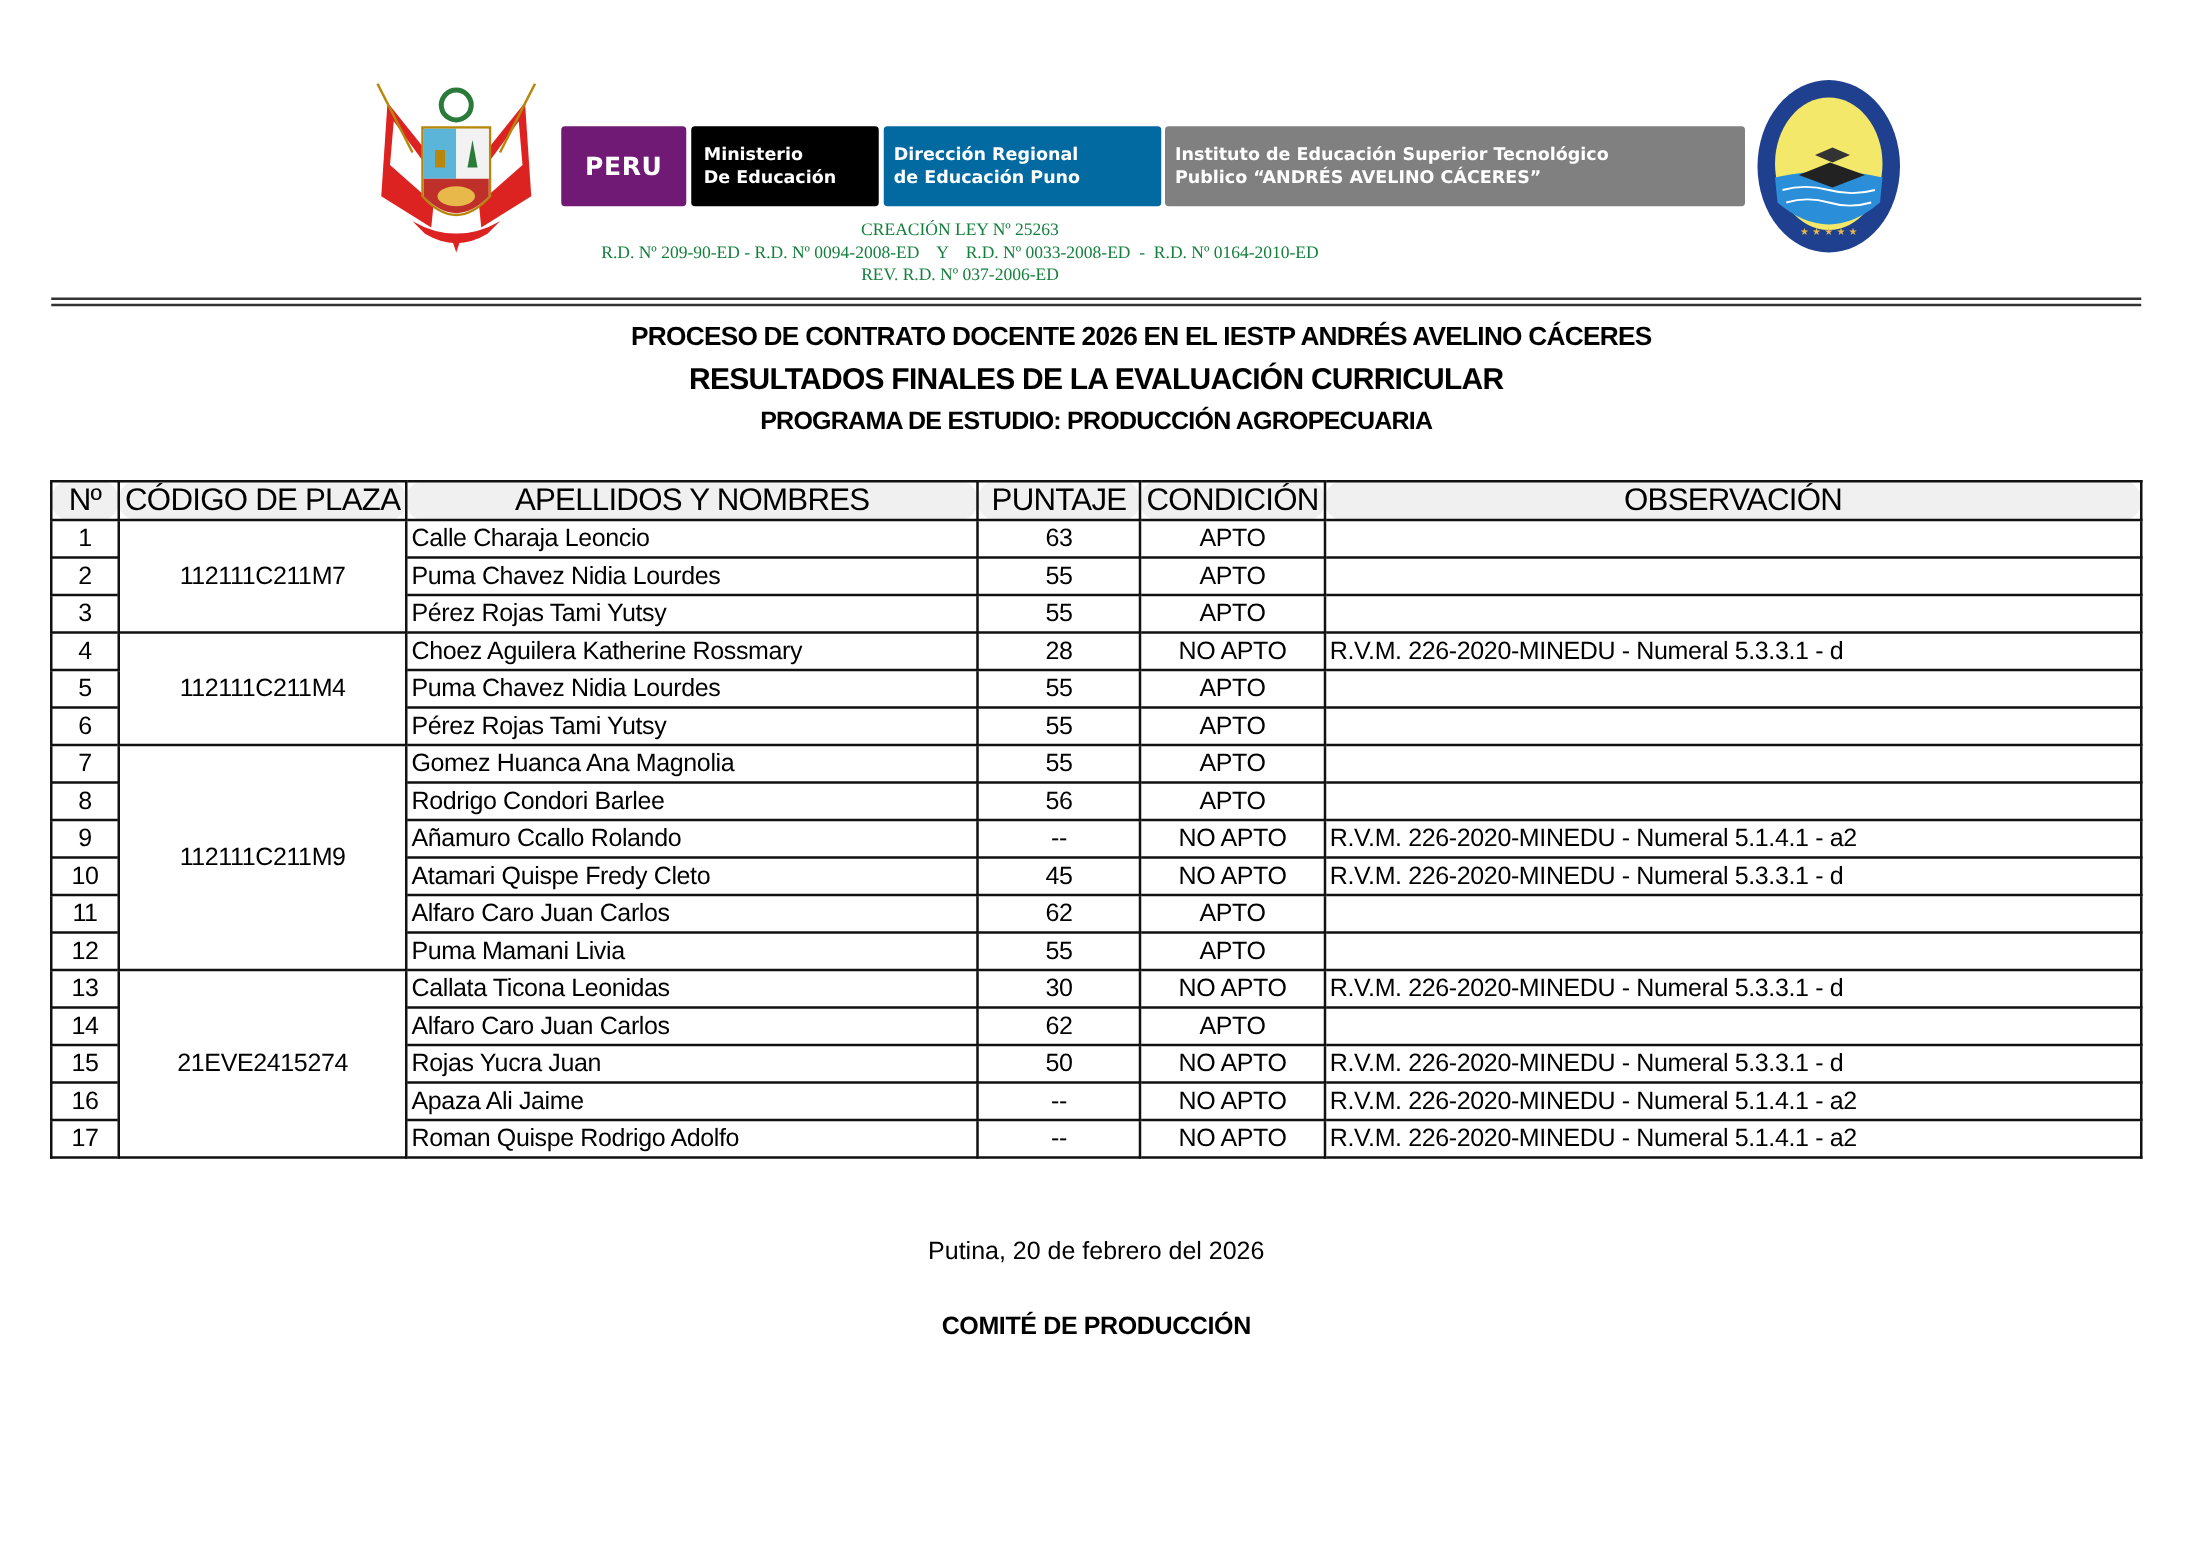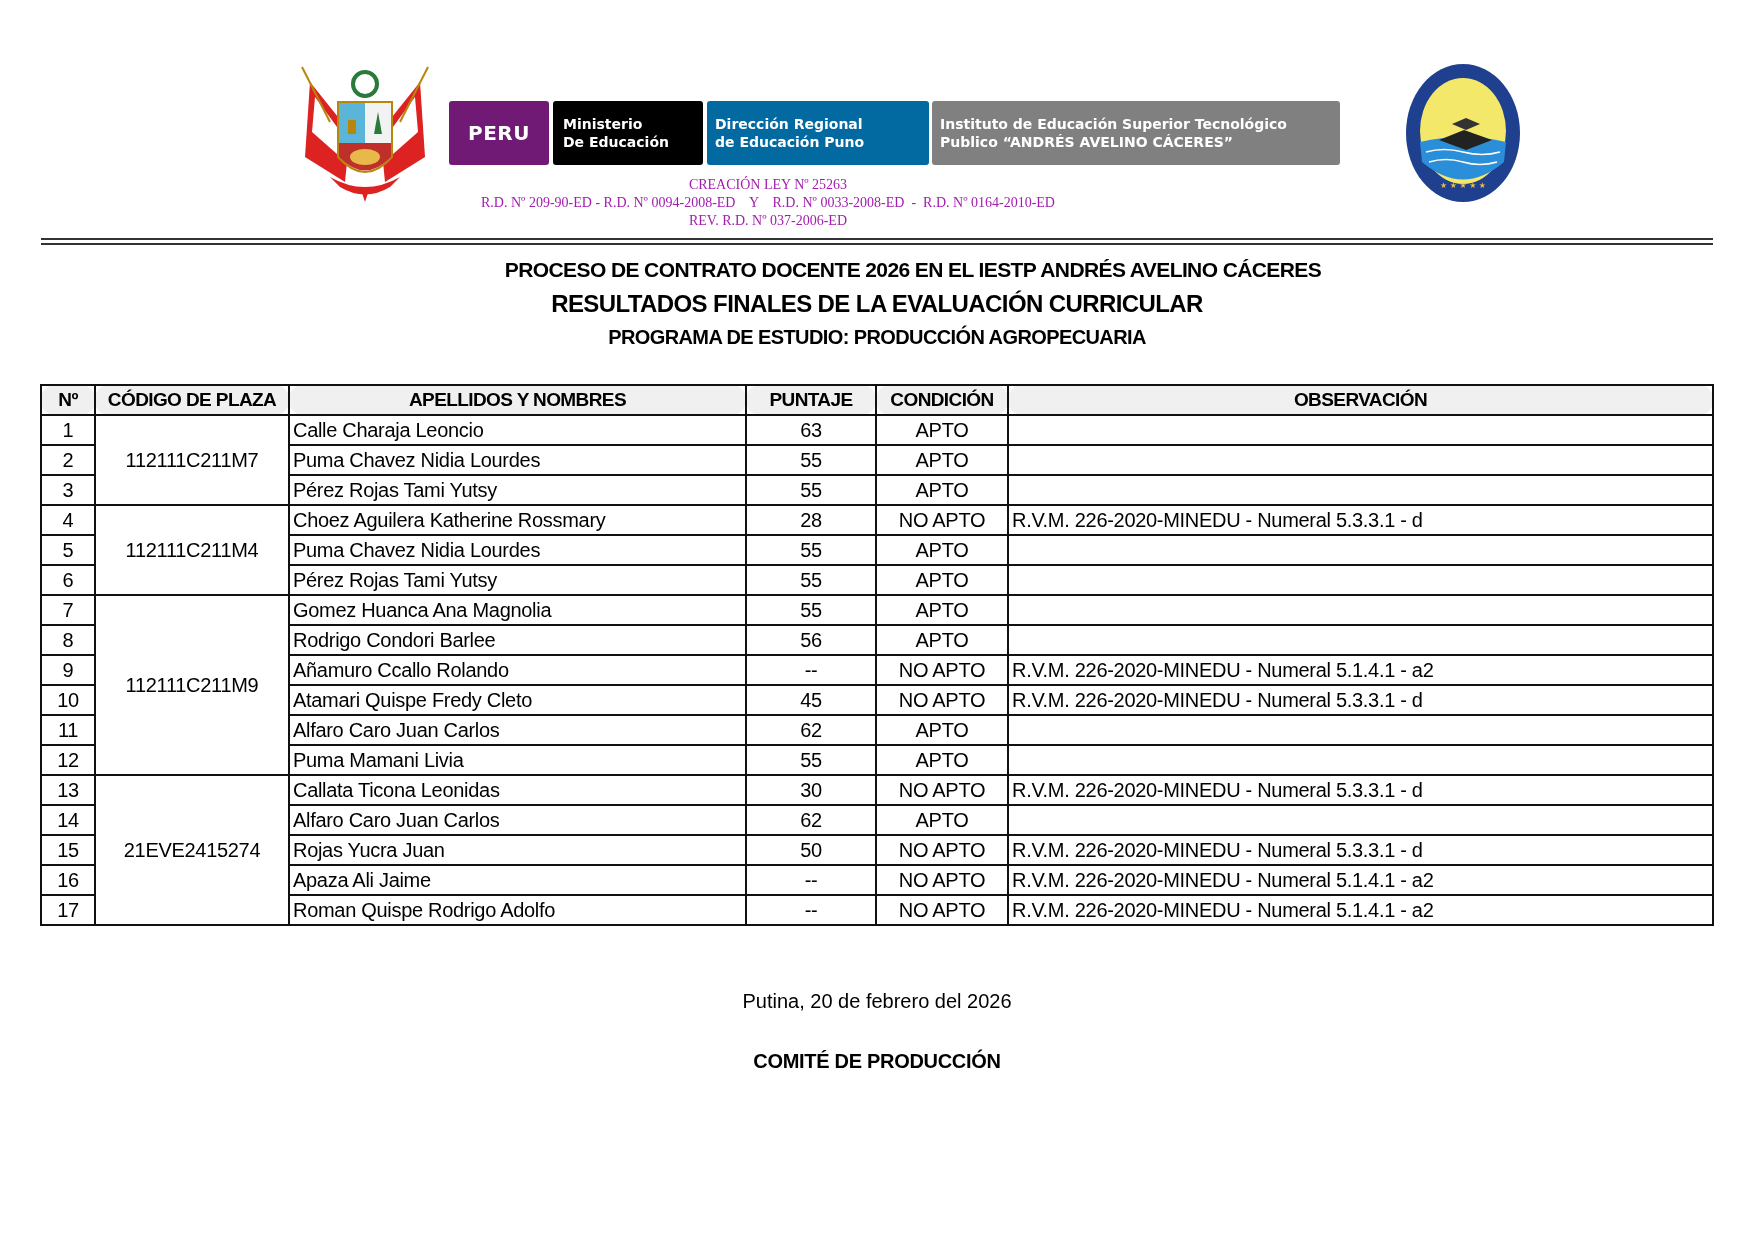--- a/index.html
+++ b/index.html
@@ -4,41 +4,41 @@
 <style>
   html, body { margin: 0; padding: 0; background: #ffffff; }
   body { width: 1754px; height: 1240px; position: relative; overflow: hidden; font-family: "Liberation Sans", sans-serif; color: #000; }
 
   
   .coat { position: absolute; left: 290px; top: 62px; width: 150px; height: 142px; }
   .banner { position: absolute; top: 101px; height: 64px; border-radius: 3px; color: #fff; font-weight: bold; font-family: "DejaVu Sans", sans-serif; display: flex; align-items: center; box-sizing: border-box; }
   .b-peru { left: 449px; width: 100px; background: #701a75; justify-content: center; font-size: 20px; letter-spacing: 0.5px; }
   .b-min { left: 553px; width: 150px; background: #000; padding-left: 10px; font-size: 14px; line-height: 18px; }
   .b-dre { left: 707px; width: 222px; background: #0369a1; padding-left: 8px; font-size: 14px; line-height: 18px; }
-  .b-inst { left: 932px; width: 408px; background: #808080; padding-left: 8px; font-size: 14px; line-height: 18px; }
+  .b-inst { left: 932px; width: 464px; background: #808080; padding-left: 8px; font-size: 14px; line-height: 18px; }
   .b-line { display: block; white-space: nowrap; }
   .seal { position: absolute; left: 1404px; top: 62px; width: 118px; height: 142px; }
 
-  .legal { position: absolute; left: 0; width: 1536px; text-align: center; font-family: "Liberation Serif", serif; font-size: 14px; color: #a21caf; white-space: pre; }
+  .legal { position: absolute; left: 0; width: 1536px; text-align: center; font-family: "Liberation Serif", serif; font-size: 14px; color: #15803d; white-space: pre; }
   .legal1 { top: 177px; }
   .legal2 { top: 195px; }
   .legal3 { top: 213px; }
 
   .dbl-line { position: absolute; left: 41px; width: 1672px; top: 238px; height: 2px; background: #333; }
   .dbl-line2 { position: absolute; left: 41px; width: 1672px; top: 243px; height: 2px; background: #333; }
 
   .title { position: absolute; left: 0; width: 1754px; text-align: center; font-weight: bold; font-family: "Liberation Sans", sans-serif; }
   .t1 { top: 258px; font-size: 21px; letter-spacing: -0.6px; padding-left: 36px; }
   .t2 { top: 290px; font-size: 24px; letter-spacing: -0.6px; }
   .t3 { top: 326px; font-size: 20px; letter-spacing: -0.6px; }
 
   
   table.results { position: absolute; left: 40px; top: 384px; width: 1674px; border-collapse: collapse; font-family: "Liberation Sans", sans-serif; font-size: 20px; letter-spacing: -0.3px; }
   table.results th, table.results td { border: 2px solid #111; height: 28px; padding: 0 4px; white-space: nowrap; }
-  table.results th { background: #f0f0f0; font-weight: bold; text-align: center; height: 28px; font-size: 19px; letter-spacing: -0.6px; border-radius: 14px; }
+  table.results th { background: #f0f0f0; font-weight: normal; text-align: center; height: 28px; font-size: 25px; letter-spacing: -0.6px; border-radius: 14px; }
   .c-num { width: 44px; text-align: center; }
   .c-code { width: 184px; text-align: center; }
   .c-name { width: 447px; text-align: left; }
   .c-score { width: 120px; text-align: center; }
   .c-cond { width: 122px; text-align: center; }
   .c-obs { text-align: left; }
   table.results td.c-name, table.results td.c-obs { padding-left: 3px; }
 
   .footer-date { position: absolute; left: 0; width: 1754px; top: 990px; text-align: center; font-size: 20px; }
   .footer-committee { position: absolute; left: 0; width: 1754px; top: 1050px; text-align: center; font-size: 20px; font-weight: bold; letter-spacing: -0.3px; }

